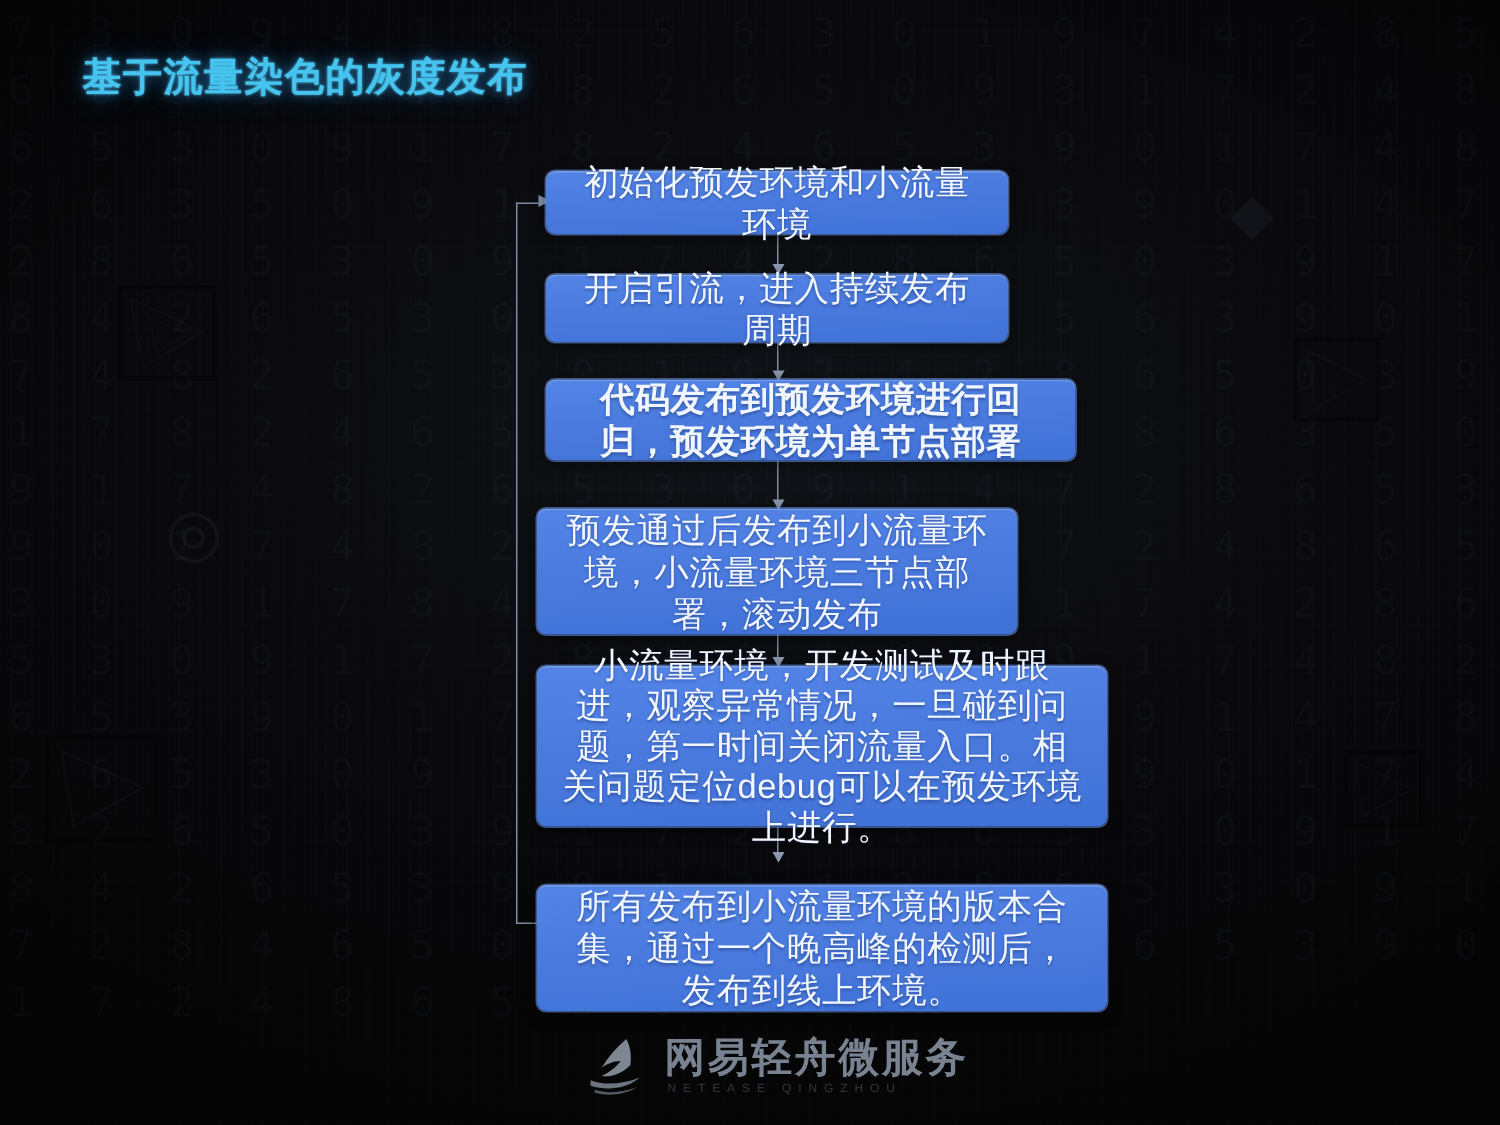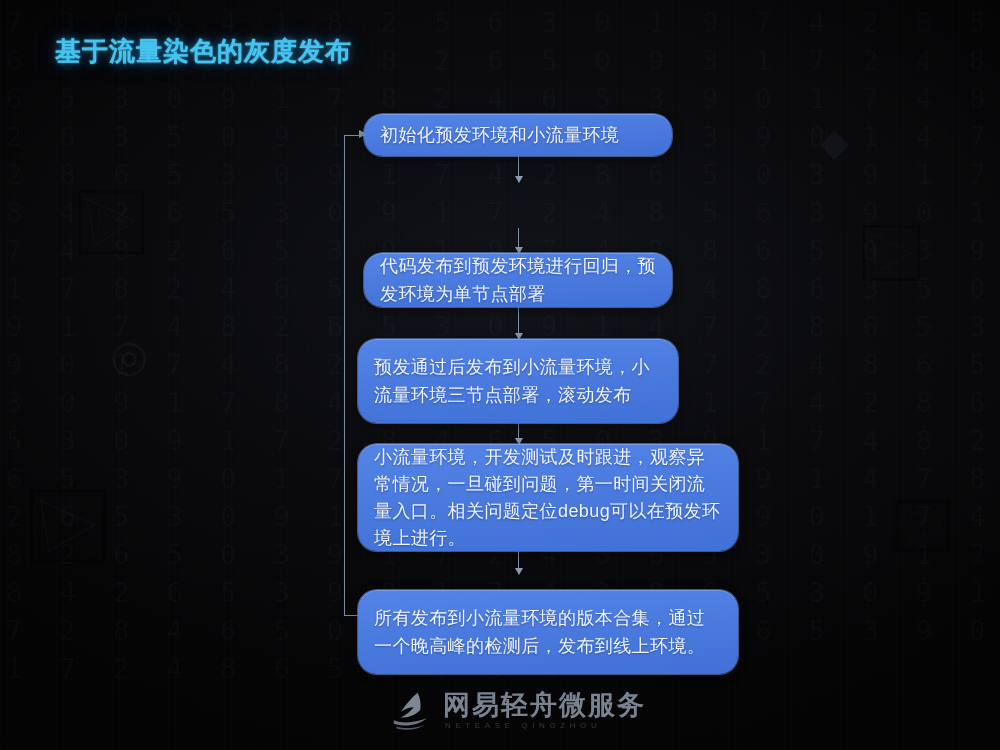--- a/index.html
+++ b/index.html
@@ -81,32 +81,32 @@
       0 0 9px rgba(50,170,240,.55),
       0 0 20px rgba(30,130,220,.35);
     white-space: nowrap;
   }
 
   
   .flow { position: absolute; inset: 0; }
   .node {
     position: absolute;
     box-sizing: border-box;
-    border-radius: 19px;
+    border-radius: 6px;
     background: linear-gradient(177deg, #5384e6 0%, #4a7ade 48%, #4071d6 100%);
     box-shadow:
       inset 0 1px 0 rgba(255,255,255,.22),
       0 0 0 1px rgba(110,155,235,.55),
       0 2px 10px rgba(0,0,0,.55);
     color: #f2f6ff;
     display: flex;
     align-items: center;
     justify-content: center;
-    text-align: left;
-    font-size: 18px;
+    text-align: center;
+    font-size: 23px;
     line-height: 28px;
     letter-spacing: .4px;
     padding: 4px 16px;
     text-shadow: 0 1px 2px rgba(18,40,90,.45);
   }
   .node .txt { width: 100%; }
 
   
   .conn {
     position: absolute;
@@ -220,22 +220,25 @@
     <div class="conn" style="top:156px;  height:26px;"></div>
     <div class="conn" style="top:228px;  height:25px;"></div>
     <div class="conn" style="top:307px;  height:32px;"></div>
     <div class="conn" style="top:411px;  height:33px;"></div>
     <div class="conn" style="top:551px;  height:23px;"></div>
 
     <div class="node" style="left:364px; top:114px; width:308px; height:42px;">
       <span class="txt">初始化预发环境和小流量环境</span>
     </div>
 
-
-    <div class="node" style="left:364px; top:253px; width:308px; height:54px;">
+    <div class="node" style="left:364px; top:183px; width:308px; height:45px;">
+      <span class="txt">开启引流，进入持续发布周期</span>
+    </div>
+
+    <div class="node" style="left:364px; top:253px; width:353px; height:54px;font-weight:bold;">
       <span class="txt">代码发布到预发环境进行回归，预发环境为单节点部署</span>
     </div>
 
     <div class="node" style="left:358px; top:339px; width:320px; height:84px;">
       <span class="txt">预发通过后发布到小流量环境，小流量环境三节点部署，滚动发布</span>
     </div>
 
     <div class="node" style="left:358px; top:444px; width:380px; height:107px; line-height:27px;">
       <span class="txt">小流量环境，开发测试及时跟进，观察异常情况，一旦碰到问题，第一时间关闭流量入口。相关问题定位debug可以在预发环境上进行。</span>
     </div>

